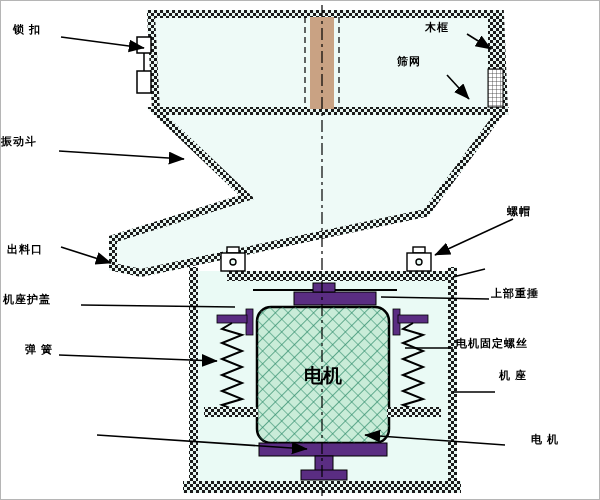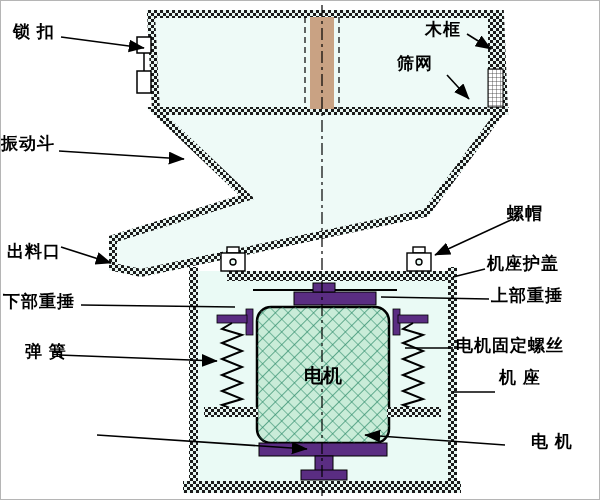--- a/index.html
+++ b/index.html
@@ -8,21 +8,21 @@
     width:600px;height:500px;
     background:#ffffff;
     border:1px solid #b5b5b5;
     box-sizing:border-box;
     font-family:"Liberation Sans","DejaVu Sans",sans-serif;
     overflow:hidden;
   }
   #stage svg{position:absolute;left:0;top:0;}
   .lbl{
     position:absolute;
-    font-size:17px;
+    font-size:11px;
     font-weight:bold;
     color:#000;
     white-space:nowrap;
     line-height:1.1;
     letter-spacing:1px;
   }
   .leader{stroke:#000;stroke-width:1.6;fill:none;}
 </style>
 </head>
 <body>
@@ -128,22 +128,21 @@
       <line class="leader" x1="494" y1="391" x2="452" y2="391"></line>
       <line class="leader" x1="504" y1="444" x2="364" y2="434" marker-end="url(#arrow)"></line>
     </g>
   </svg>
 
   <div class="lbl" style="left:12px;top:22px">锁 扣</div>
   <div class="lbl" style="left:424px;top:20px">木框</div>
   <div class="lbl" style="left:396px;top:54px">筛网</div>
   <div class="lbl" style="left:0;top:134px">振动斗</div>
   <div class="lbl" style="left:6px;top:242px">出料口</div>
-  <div class="lbl" style="left:2px;top:292px">下部重捶</div>
+  <div class="lbl" style="left:2px;top:292px">机座护盖</div>
   <div class="lbl" style="left:24px;top:342px">弹 簧</div>
   <div class="lbl" style="left:506px;top:204px">螺帽</div>
-  <div class="lbl" style="left:486px;top:254px">机座护盖</div>
   <div class="lbl" style="left:455px;top:336px">电机固定螺丝</div>
   <div class="lbl" style="left:490px;top:286px">上部重捶</div>
   <div class="lbl" style="left:498px;top:368px">机 座</div>
   <div class="lbl" style="left:530px;top:432px">电 机</div>
 
 </div>
 
 </body></html>

